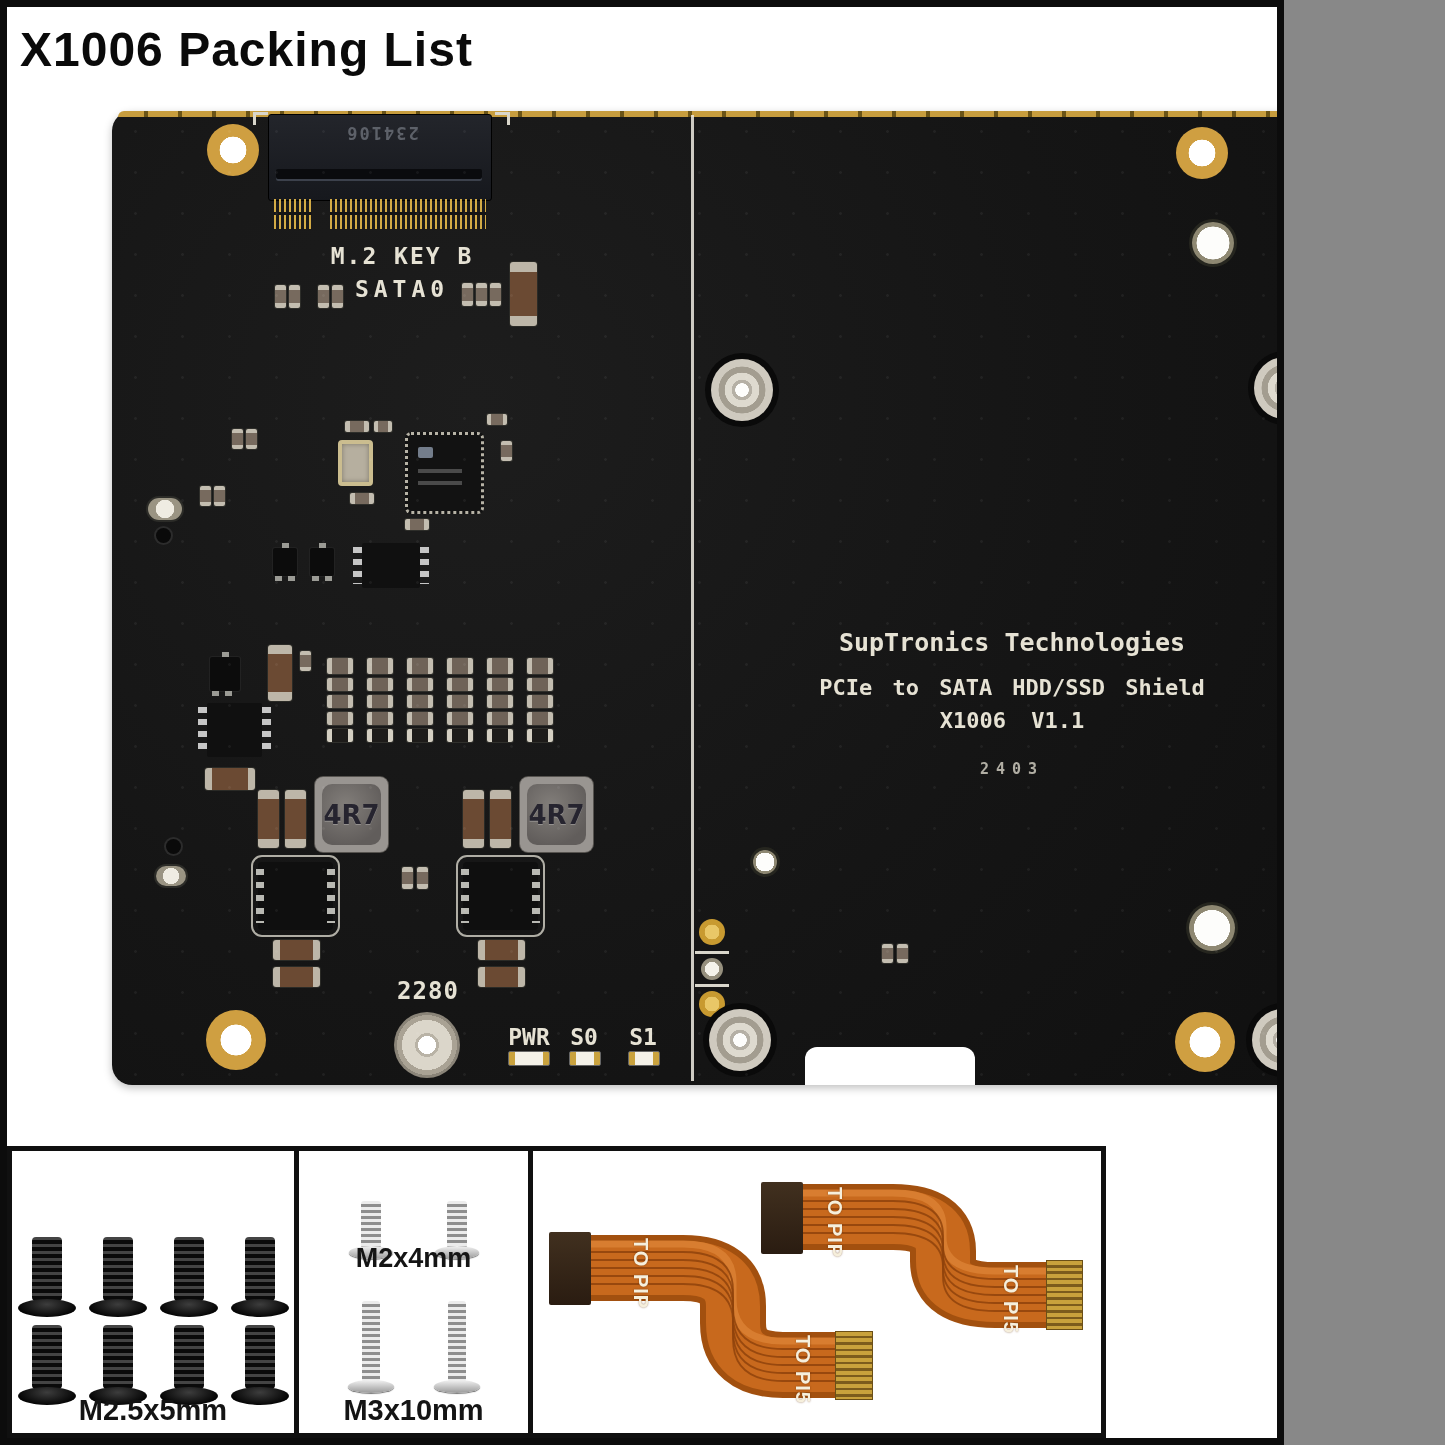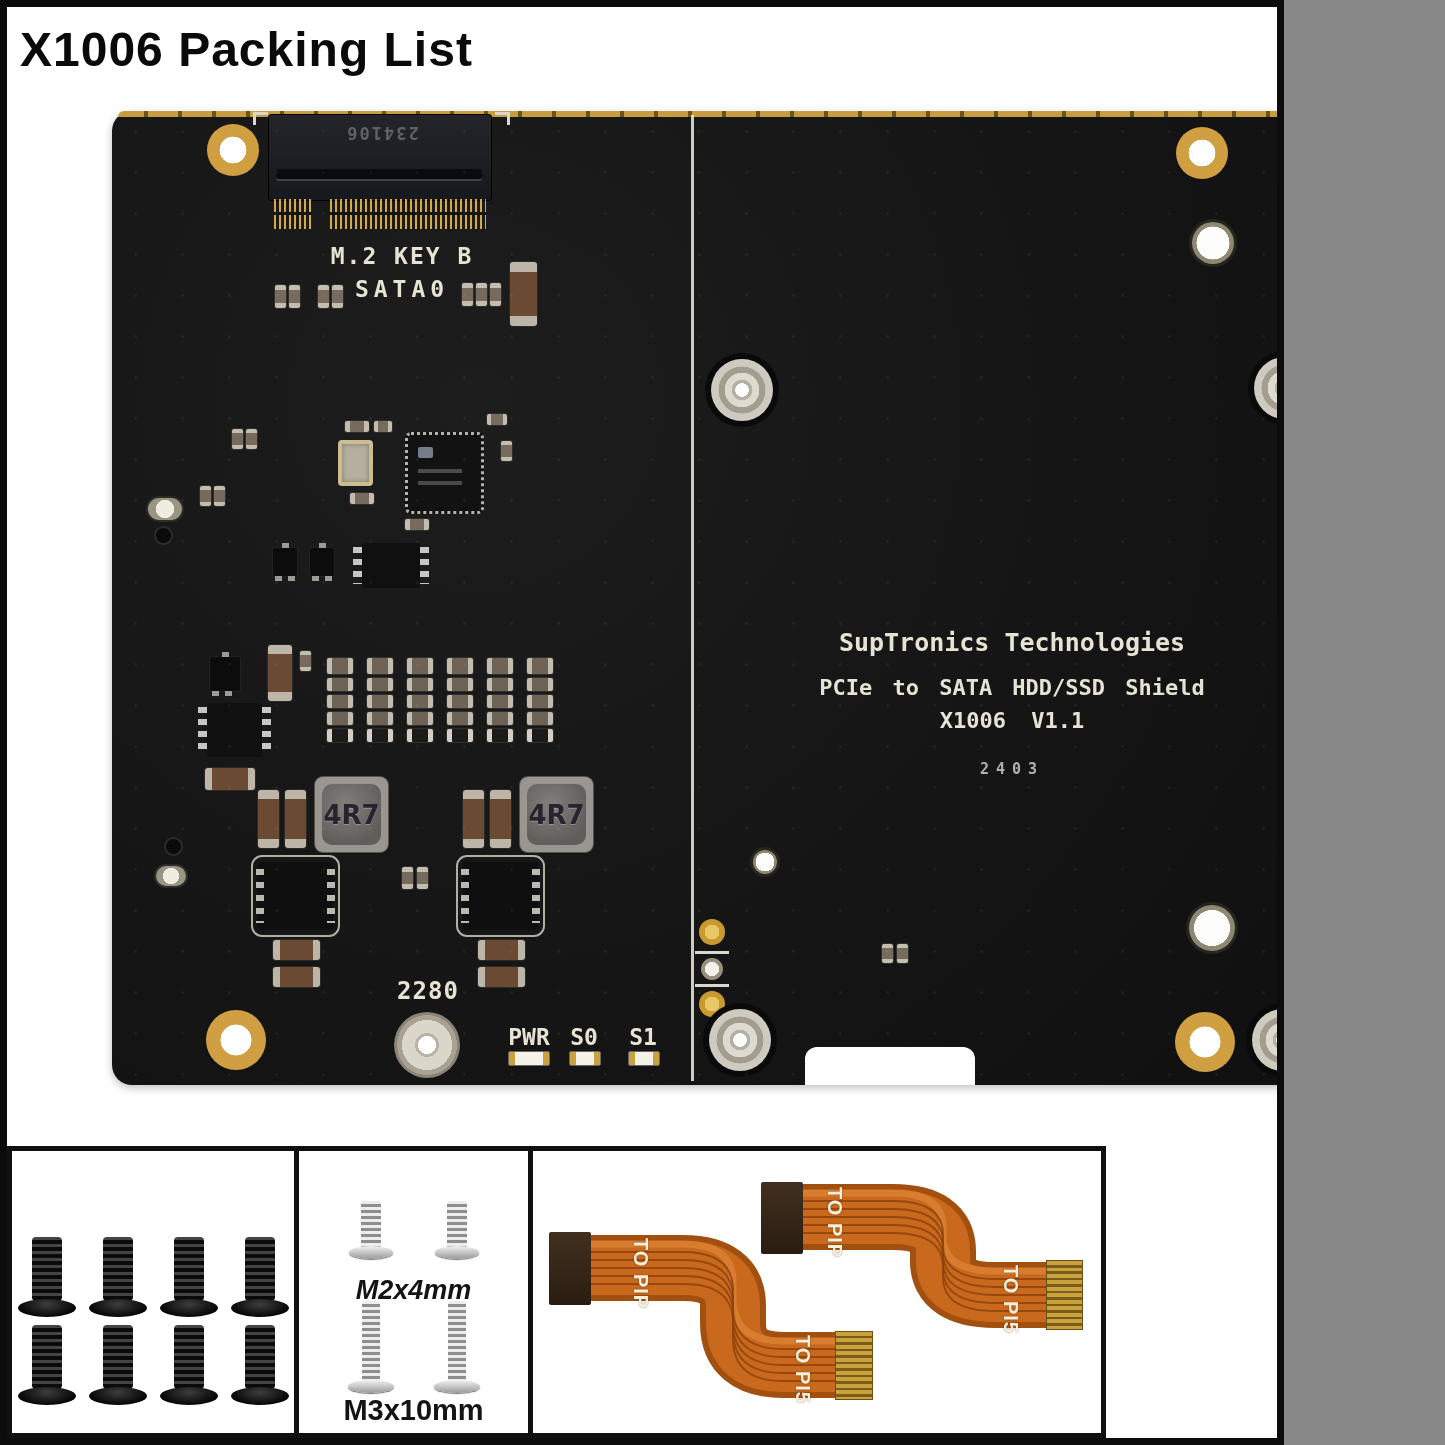--- a/index.html
+++ b/index.html
@@ -328,35 +328,36 @@
           </div>
         <div class="bscrew">
             <i></i>
             <u></u>
           </div>
         <div class="bscrew">
             <i></i>
             <u></u>
           </div>
       </div>
+      <div class="plabel">M2.5x5mm</div>
     </div>
 
 
     <div class="panel" style="width:239px;">
       <div class="srow" style="top:50px;gap:42px;">
         <div class="sscrew m2s">
             <i></i>
             <u></u>
           </div>
         <div class="sscrew m2s">
             <i></i>
             <u></u>
           </div>
       </div>
-      <div class="p3label" style="top:124px;font-style:italic;">M2x4mm</div>
+      <div class="p3label" style="top:92px;">M2x4mm</div>
       <div class="srow" style="top:150px;gap:40px;">
         <div class="sscrew m3s">
             <i></i>
             <u></u>
           </div>
         <div class="sscrew m3s">
             <i></i>
             <u></u>
           </div>
       </div>

